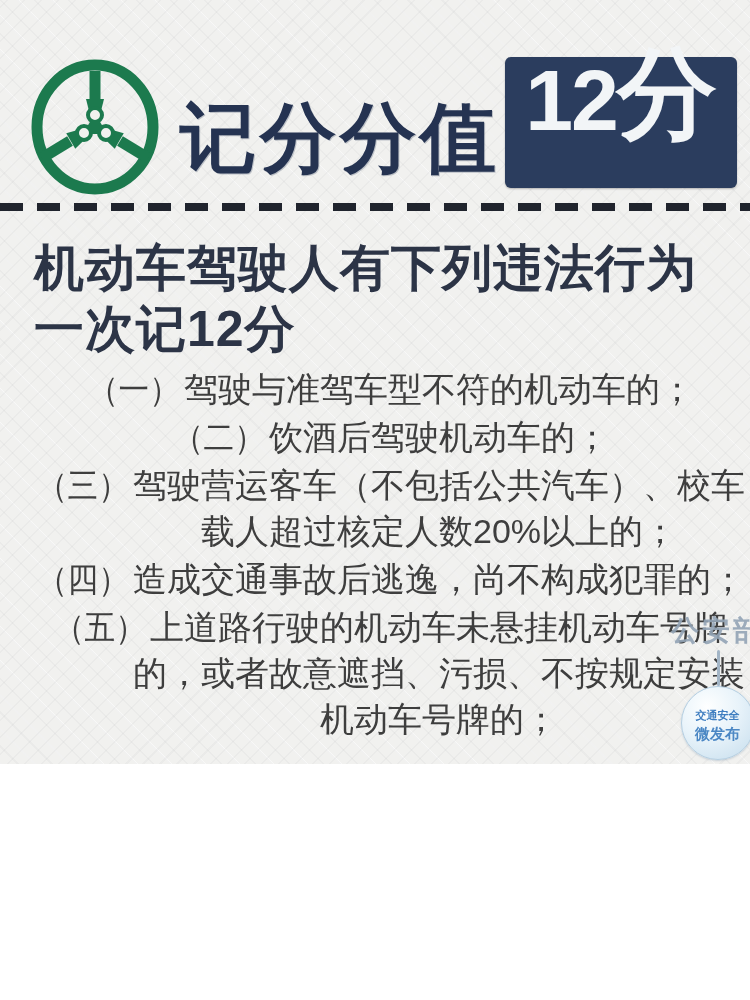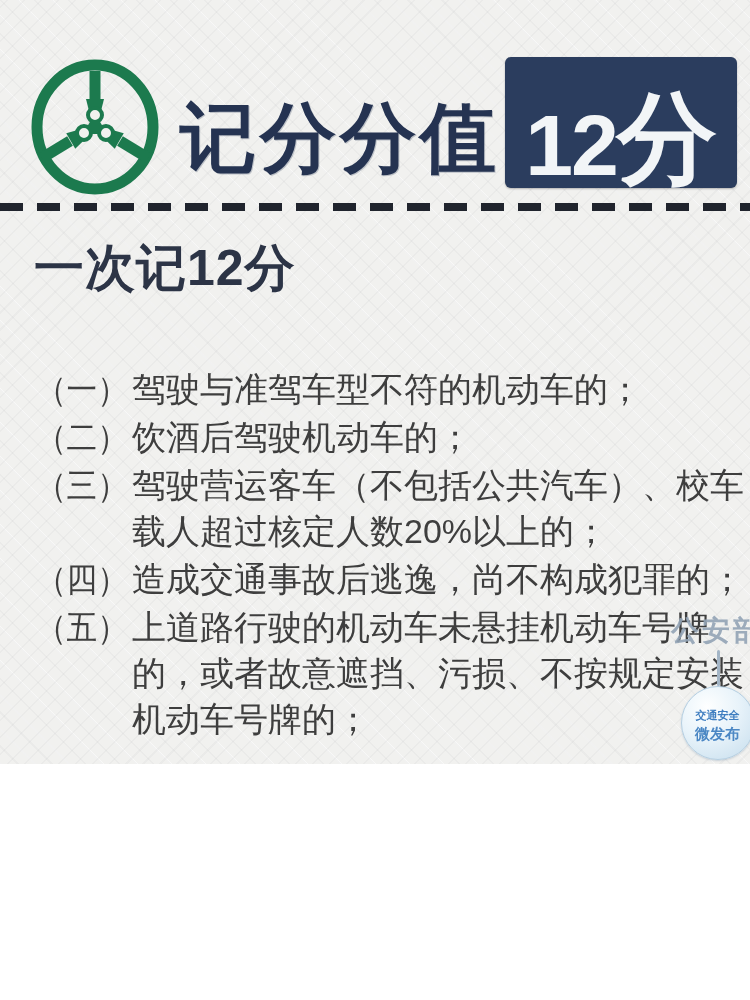--- a/index.html
+++ b/index.html
@@ -17,41 +17,41 @@
   .wheel{position:absolute;left:24px;top:57px;width:142px;height:140px;}
   .title{
     position:absolute;left:180px;top:100px;
     font-size:76px;line-height:1;font-weight:900;color:#253351;
     letter-spacing:4px;white-space:nowrap;
     text-shadow:1px 1px 0 rgba(37,51,81,.25);
   }
   .points-badge{
     position:absolute;left:505px;top:57px;width:232px;height:131px;
     background:#2b3d5e;border-radius:6px;
-    display:flex;align-items:flex-end;justify-content:center;
+    display:flex;align-items:flex-start;justify-content:center;
     box-shadow:0 1px 2px rgba(0,0,0,.25);
   }
   .points-number{font-size:86px;font-weight:900;color:#f2f5f7;line-height:1;letter-spacing:-2px;}
   .points-unit{font-size:100px;font-weight:900;color:#f2f5f7;line-height:1;margin-top:-14px;}
   
   .dashed-divider{
     position:absolute;left:0;top:203px;width:750px;height:8px;
     background:repeating-linear-gradient(90deg,#20242d 0 23px,transparent 23px 37px);
   }
   
   .heading{
     position:absolute;left:34px;top:238px;width:706px;margin:0;
     font-size:50px;line-height:61px;font-weight:900;color:#2c3446;
     letter-spacing:1px;
   }
   .heading span{display:block;}
   
   .violations{
     position:absolute;left:36px;top:366px;width:710px;margin:0;padding:0;
-    list-style:none;font-size:34px;line-height:46px;color:#3e3e3e;
+    list-style:none;font-size:34px;line-height:46px;color:#3e3e3e;text-align:center;
   }
   .violation{padding-left:96px;text-indent:-96px;margin-bottom:2px;}
   .marker{display:inline-block;width:96px;text-indent:0;transform:scaleX(.9);transform-origin:0 50%;white-space:nowrap;}
   
   .watermark{position:absolute;right:8px;bottom:4px;display:flex;align-items:center;flex-direction:column;}
   .source{font-size:28px;font-weight:bold;color:#93a4b6;letter-spacing:3px;opacity:.9;}
   .wm-divider{width:3px;height:36px;background:#a3b5c6;margin:0 7px 0 9px;border-radius:2px;}
   .badge-circle{
     width:72px;height:72px;border-radius:50%;
     background:radial-gradient(circle at 35% 28%, #feffff 0%, #e8f3fa 45%, #c4dcec 100%);
@@ -88,20 +88,21 @@
   <div class="title">记分分值</div>
 
   <div class="points-badge">
     <span class="points-number">12</span>
     <span class="points-unit">分</span>
   </div>
 
   <div class="dashed-divider"></div>
 
   <h1 class="heading">
+    <span>机动车驾驶人有下列违法行为</span>
     <span>一次记12分</span>
   </h1>
 
   <ol class="violations">
     <li class="violation"><span class="marker">（一）</span><span>驾驶与准驾车型不符的机动车的；</span></li>
     <li class="violation"><span class="marker">（二）</span><span>饮酒后驾驶机动车的；</span></li>
     <li class="violation"><span class="marker">（三）</span><span>驾驶营运客车（不包括公共汽车）、校车载人超过核定人数20%以上的；</span></li>
     <li class="violation"><span class="marker">（四）</span><span>造成交通事故后逃逸，尚不构成犯罪的；</span></li>
     <li class="violation"><span class="marker">（五）</span><span>上道路行驶的机动车未悬挂机动车号牌的，或者故意遮挡、污损、不按规定安装机动车号牌的；</span></li>
   </ol>

